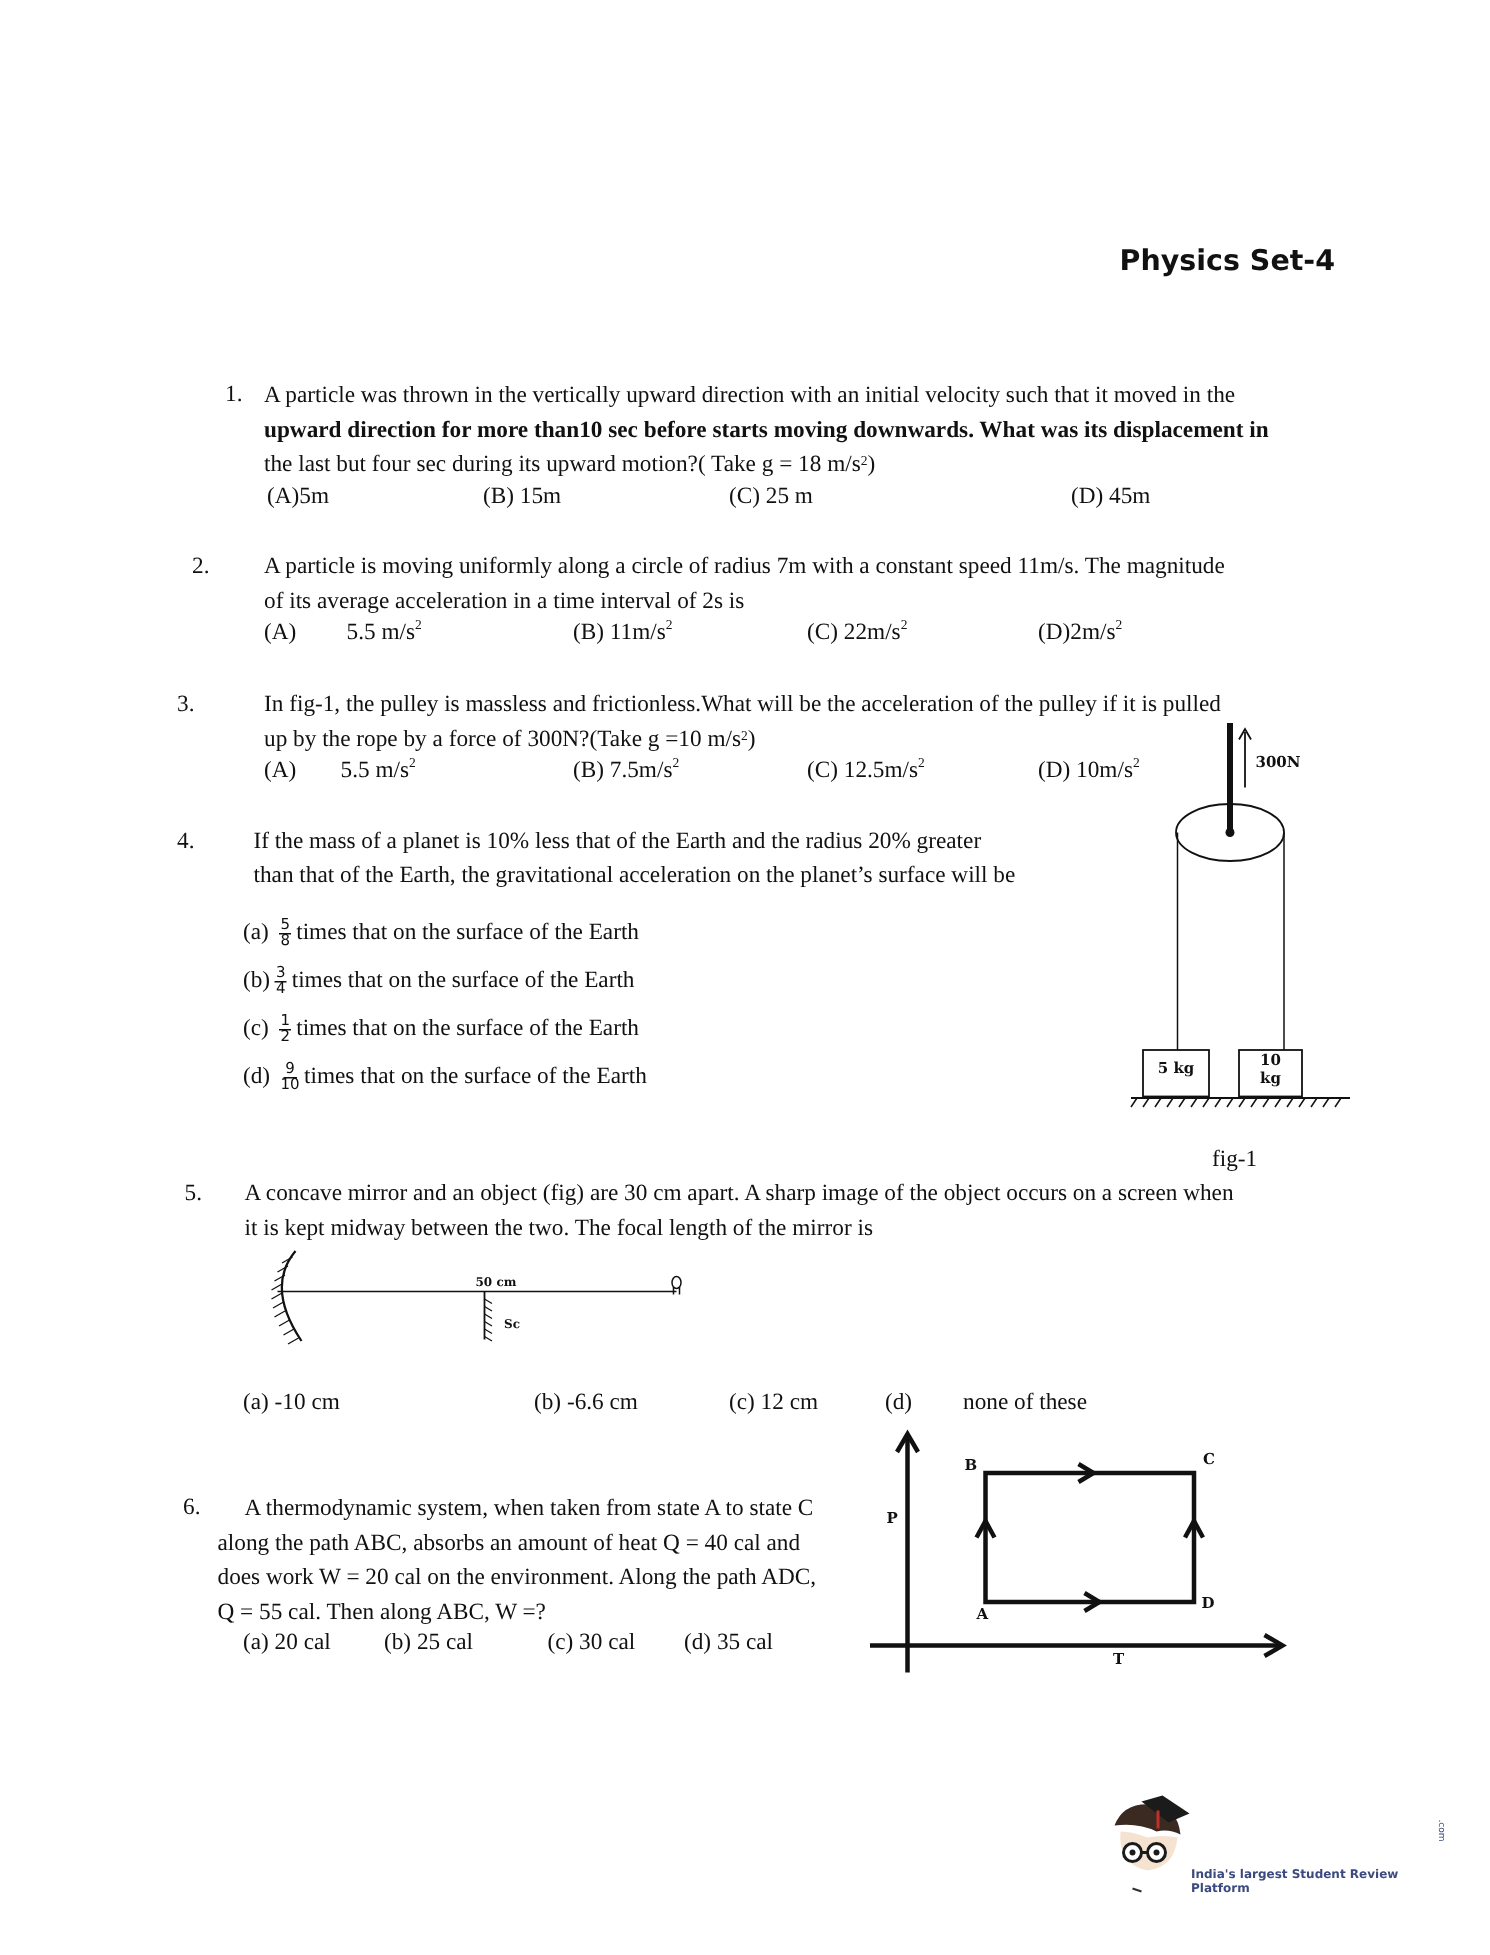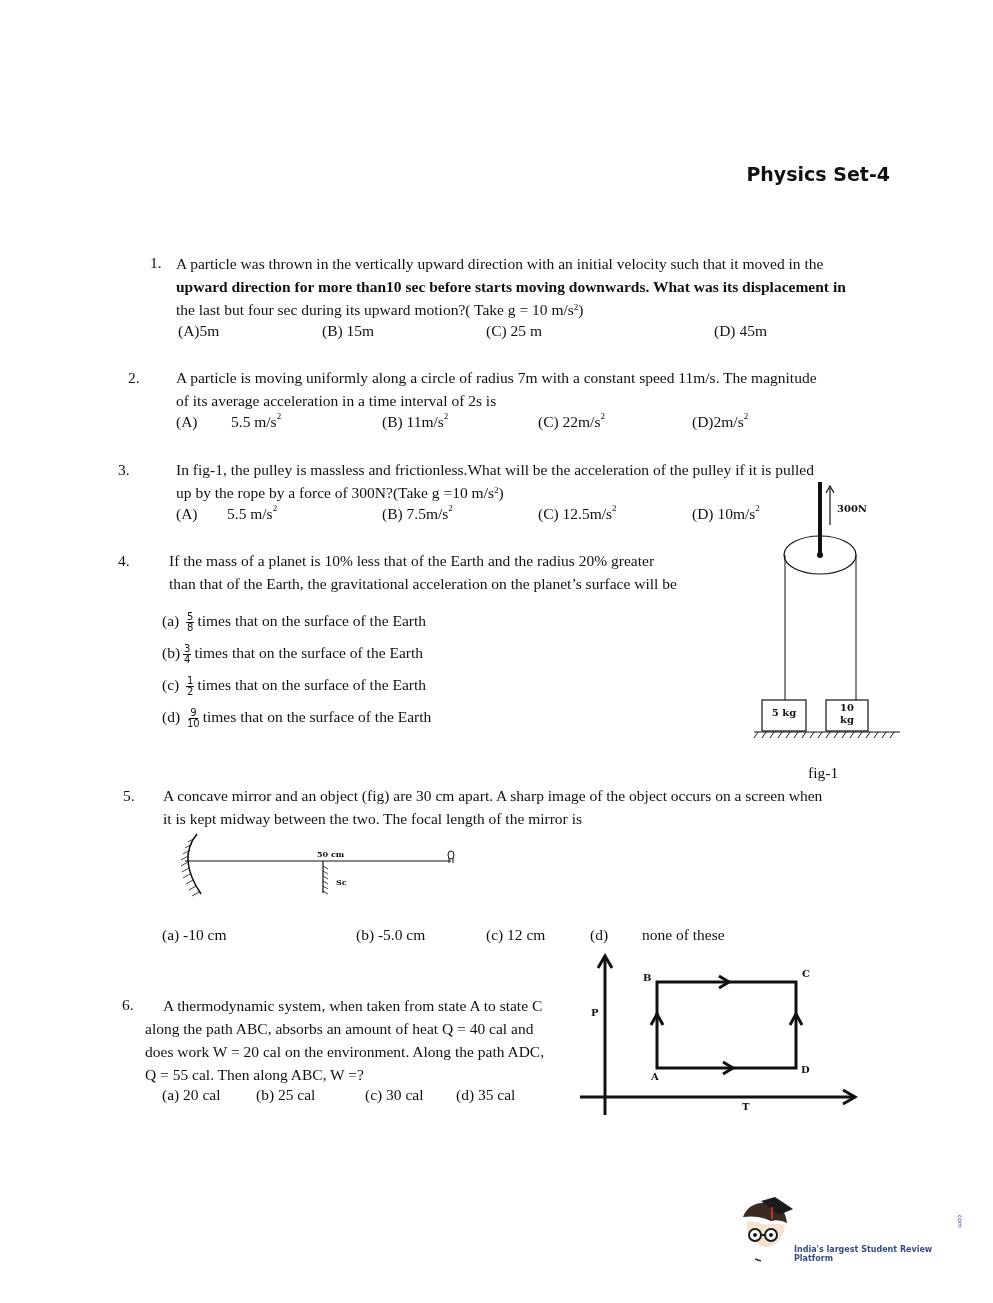--- a/index.html
+++ b/index.html
@@ -22,21 +22,21 @@
 </style>
 </head>
 <body>
 
 <div class="abs title">Physics Set-4</div>
 
 <div>
   <div class="abs num" style="left:150px;top:254px;">1.</div>
   <div class="abs t" style="left:176px;top:252px;">A particle was thrown in the vertically upward direction with an initial velocity such that it moved in the</div>
   <div class="abs t" style="left:176px;top:275px;font-weight:bold;">upward direction for more than10 sec before starts moving downwards. What was its displacement in</div>
-  <div class="abs t" style="left:176px;top:298px;"><span>the last but four sec during its upward motion?( Take g = 10 m/s</span><sup>2</sup><span>)</span></div>
+  <div class="abs t" style="left:176px;top:298px;"><span>the last but four sec during its upward motion?( Take g = 18 m/s</span><sup>2</sup><span>)</span></div>
   <div class="opt" style="left:178px;top:322px;">(A)5m</div>
   <div class="opt" style="left:322px;top:322px;">(B) 15m</div>
   <div class="opt" style="left:486px;top:322px;">(C) 25 m</div>
   <div class="opt" style="left:692px;top:322px;margin-left:22px;">(D) 45m</div>
 </div>
 
 <div>
   <div class="abs num" style="left:128px;top:369px;">2.</div>
   <div class="abs t" style="left:176px;top:366px;">A particle is moving uniformly along a circle of radius 7m with a constant speed 11m/s. The magnitude</div>
   <div class="abs t" style="left:176px;top:389px;">of its average acceleration in a time interval of 2s is</div>
@@ -167,21 +167,21 @@
       </g>
       <ellipse cx="276" cy="25" rx="3" ry="4" fill="none" stroke="#111" stroke-width="1"></ellipse>
       <line x1="274" y1="28" x2="274" y2="33" stroke="#111" stroke-width="1"></line>
       <line x1="278" y1="28" x2="278" y2="33" stroke="#111" stroke-width="1"></line>
     </svg>
     <div class="abs bold-sans" style="left:142px;top:19px;font-size:8px;">50 cm</div>
     <div class="abs bold-sans" style="left:161px;top:47px;font-size:8px;">Sc</div>
   </div>
 
   <div class="opt" style="left:162px;top:926px;">(a) -10 cm</div>
-  <div class="opt" style="left:356px;top:926px;">(b) -5.0 cm</div>
+  <div class="opt" style="left:356px;top:926px;">(b) -6.6 cm</div>
   <div class="opt" style="left:486px;top:926px;">(c)  12 cm</div>
   <div class="opt" style="left:590px;top:926px;">(d)</div>
   <div class="opt" style="left:642px;top:926px;">none of these</div>
 </div>
 
 <div>
   <div class="abs num" style="left:122px;top:996px;">6.</div>
   <div class="abs t" style="left:163px;top:994px;">A thermodynamic system, when taken from state A to state C</div>
   <div class="abs t" style="left:145px;top:1017px;">along the path ABC, absorbs an amount of heat Q = 40 cal and</div>
   <div class="abs t" style="left:145px;top:1040px;">does work W = 20 cal on the environment. Along the path ADC,</div>

